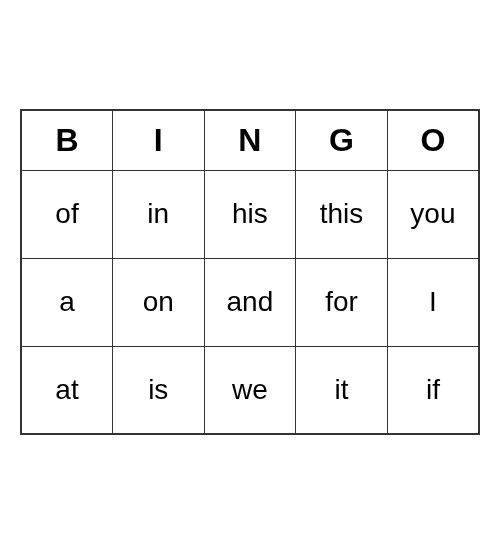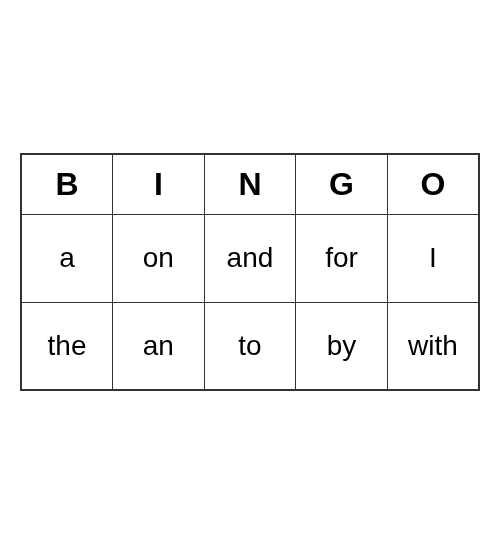--- a/index.html
+++ b/index.html
@@ -48,27 +48,34 @@
     <tr id="header-row">
         <th>B</th>
         <th>I</th>
         <th>N</th>
         <th>G</th>
         <th>O</th>
       </tr>
   </thead>
   <tbody id="bingo-body">
       <tr>
+        <td>of</td>
+        <td>in</td>
+        <td>his</td>
+        <td>this</td>
+        <td>you</td>
+      </tr>
+      <tr>
         <td>a</td>
         <td>on</td>
         <td>and</td>
         <td>for</td>
         <td>I</td>
       </tr>
       <tr>
-        <td>the</td>
-        <td>an</td>
-        <td>to</td>
-        <td>by</td>
-        <td>with</td>
+        <td>at</td>
+        <td>is</td>
+        <td>we</td>
+        <td>it</td>
+        <td>if</td>
       </tr>
     </tbody>
 </table>
 
 </body></html>

